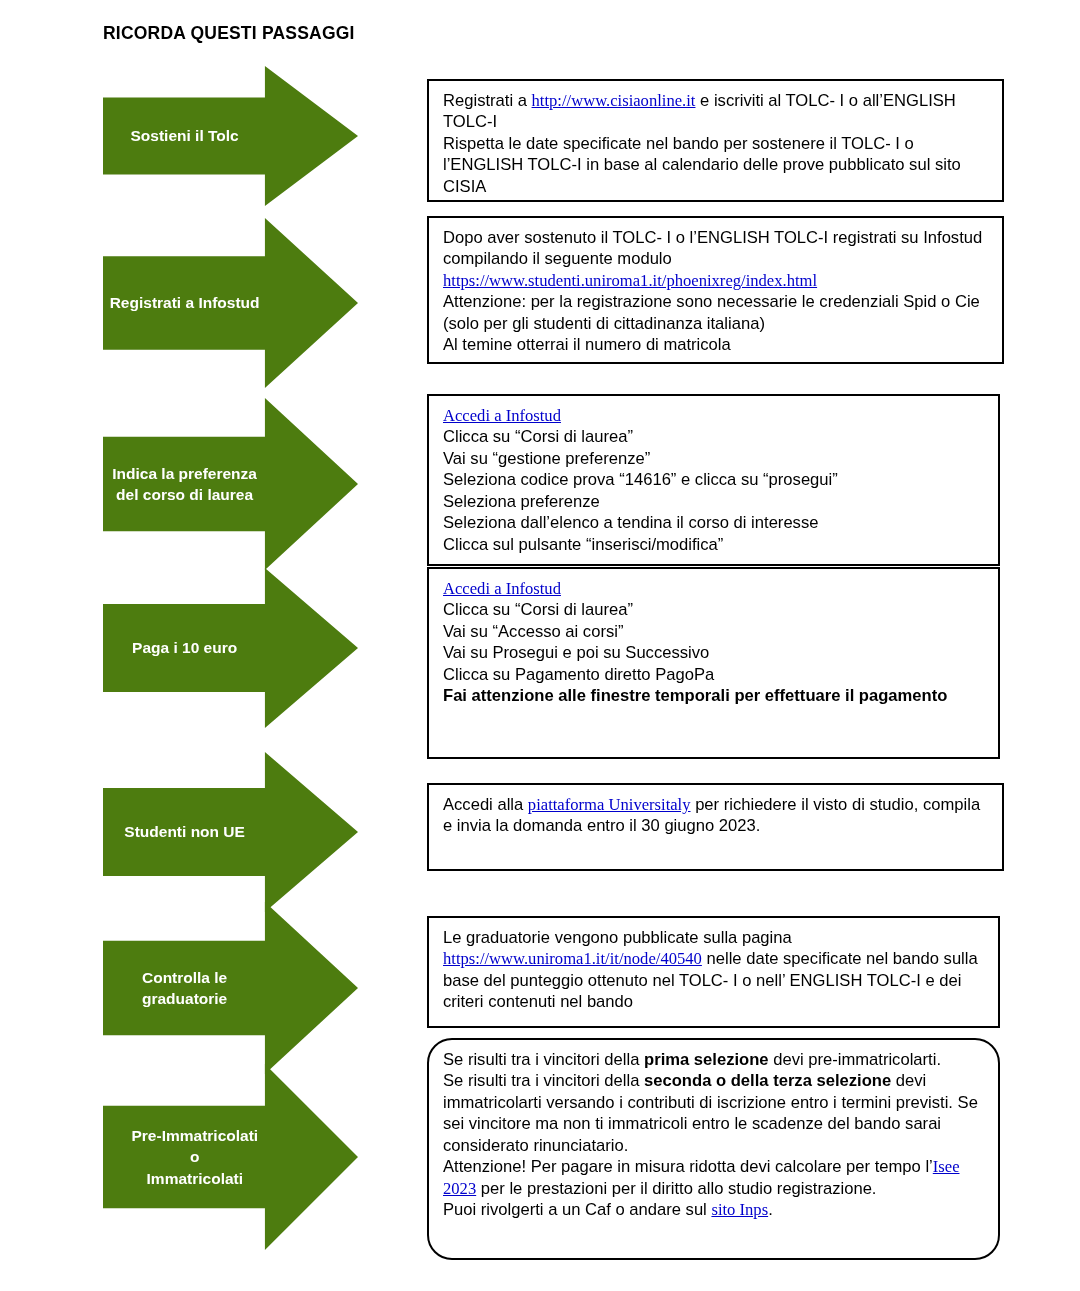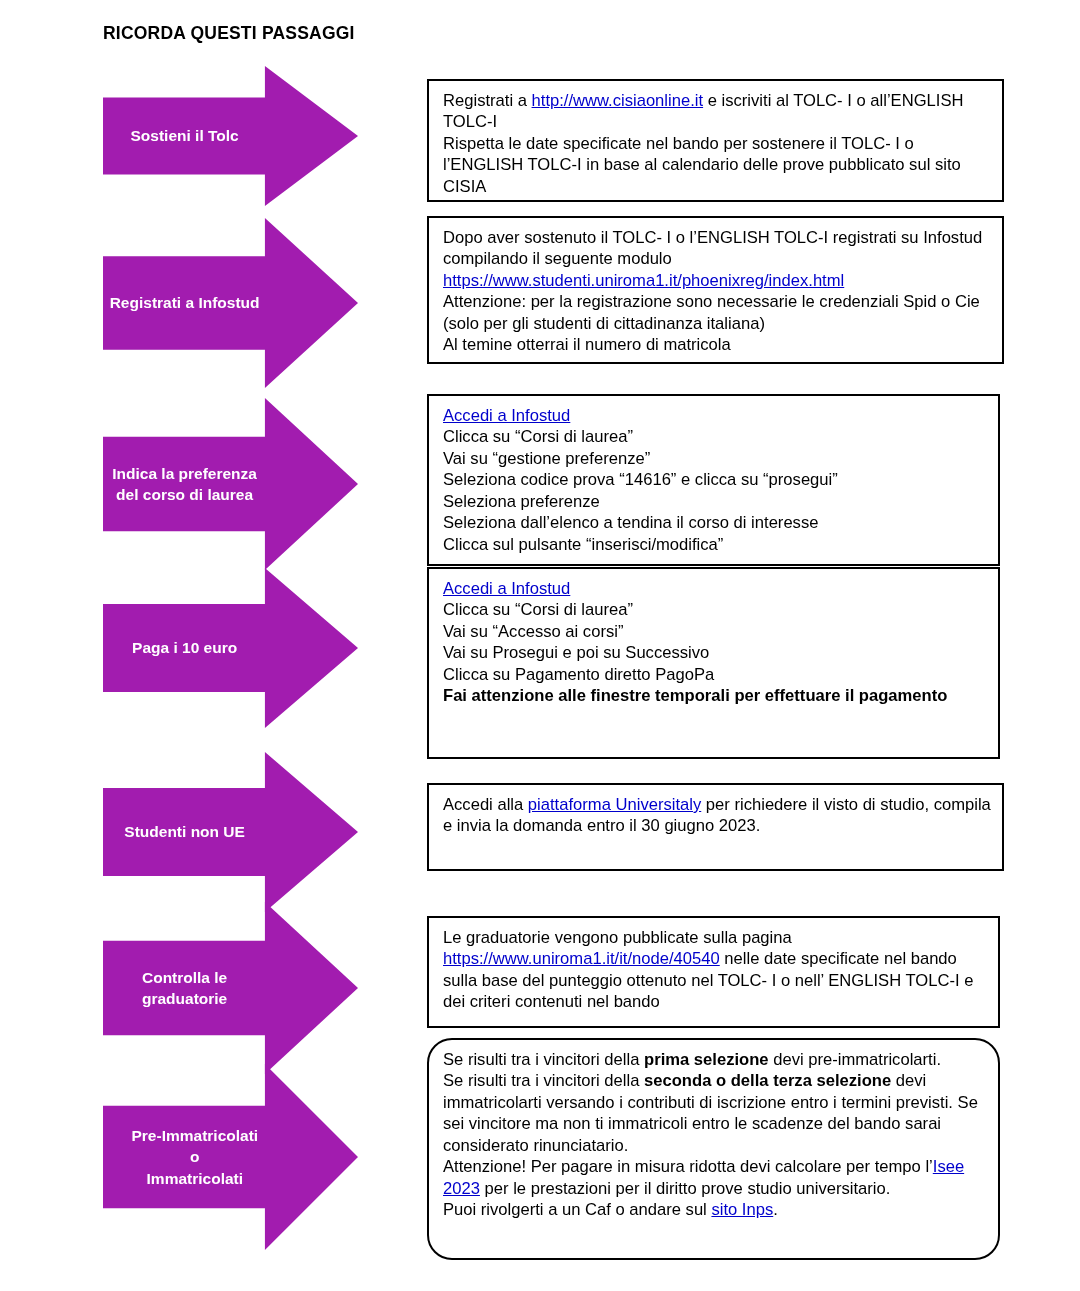--- a/index.html
+++ b/index.html
@@ -38,21 +38,21 @@
   .flow-row {
     position: absolute;
     left: 0;
     width: 1080px;
   }
 
   
   .arrow {
     position: absolute;
     left: 103px;
-    background: #a21caf;
+    background: #4d7c0f;
     color: #ffffff;
     display: flex;
     align-items: center;
     justify-content: center;
     text-align: center;
     font-weight: bold;
     font-size: 15.5px;
     line-height: 1.32;
     box-sizing: border-box;
     -webkit-clip-path: polygon(
@@ -92,20 +92,21 @@
     line-height: 1.295;
     color: #000000;
   }
   .textbox p {
     margin: 0;
   }
   .textbox a,
   .link {
     color: #0000CC;
     text-decoration: underline;
+    font-family: Liberation Serif, serif;
   }
   .textbox b {
     font-weight: bold;
     margin-top: 40px;
   }
 
   
   #row-0 .arrow   { top: 66px;   width: 255px; height: 140px; }
   #row-0 .textbox { left: 427px; top: 79px;   width: 577px; height: 123px; }
 
@@ -211,18 +212,18 @@
 
   <div class="flow-row" id="row-6">
     <div class="arrow">
       <span class="arrow-label">Pre-Immatricolati
 o
 Immatricolati</span>
     </div>
     <div class="textbox">
         <p><span>Se risulti tra i vincitori della </span><b>prima selezione</b><span> devi pre-immatricolarti.</span></p>
         <p><span>Se risulti tra i vincitori della </span><b>seconda o della terza selezione</b><span> devi immatricolarti versando i contributi di iscrizione entro i termini previsti. Se sei vincitore ma non ti immatricoli entro le scadenze del bando sarai considerato rinunciatario.</span></p>
-        <p><span>Attenzione! Per pagare in misura ridotta devi calcolare per tempo l’</span><a class="link" href="#">Isee 2023</a><span> per le prestazioni per il diritto prove studio universitario.</span></p>
+        <p><span>Attenzione! Per pagare in misura ridotta devi calcolare per tempo l’</span><a class="link" href="#">Isee 2023</a><span> per le prestazioni per il diritto allo studio registrazione.</span></p>
         <p><span>Puoi rivolgerti a un Caf o andare sul </span><a class="link" href="#">sito Inps</a><span>.</span></p>
       </div>
   </div>
 
 </div>
 
 </body></html>

